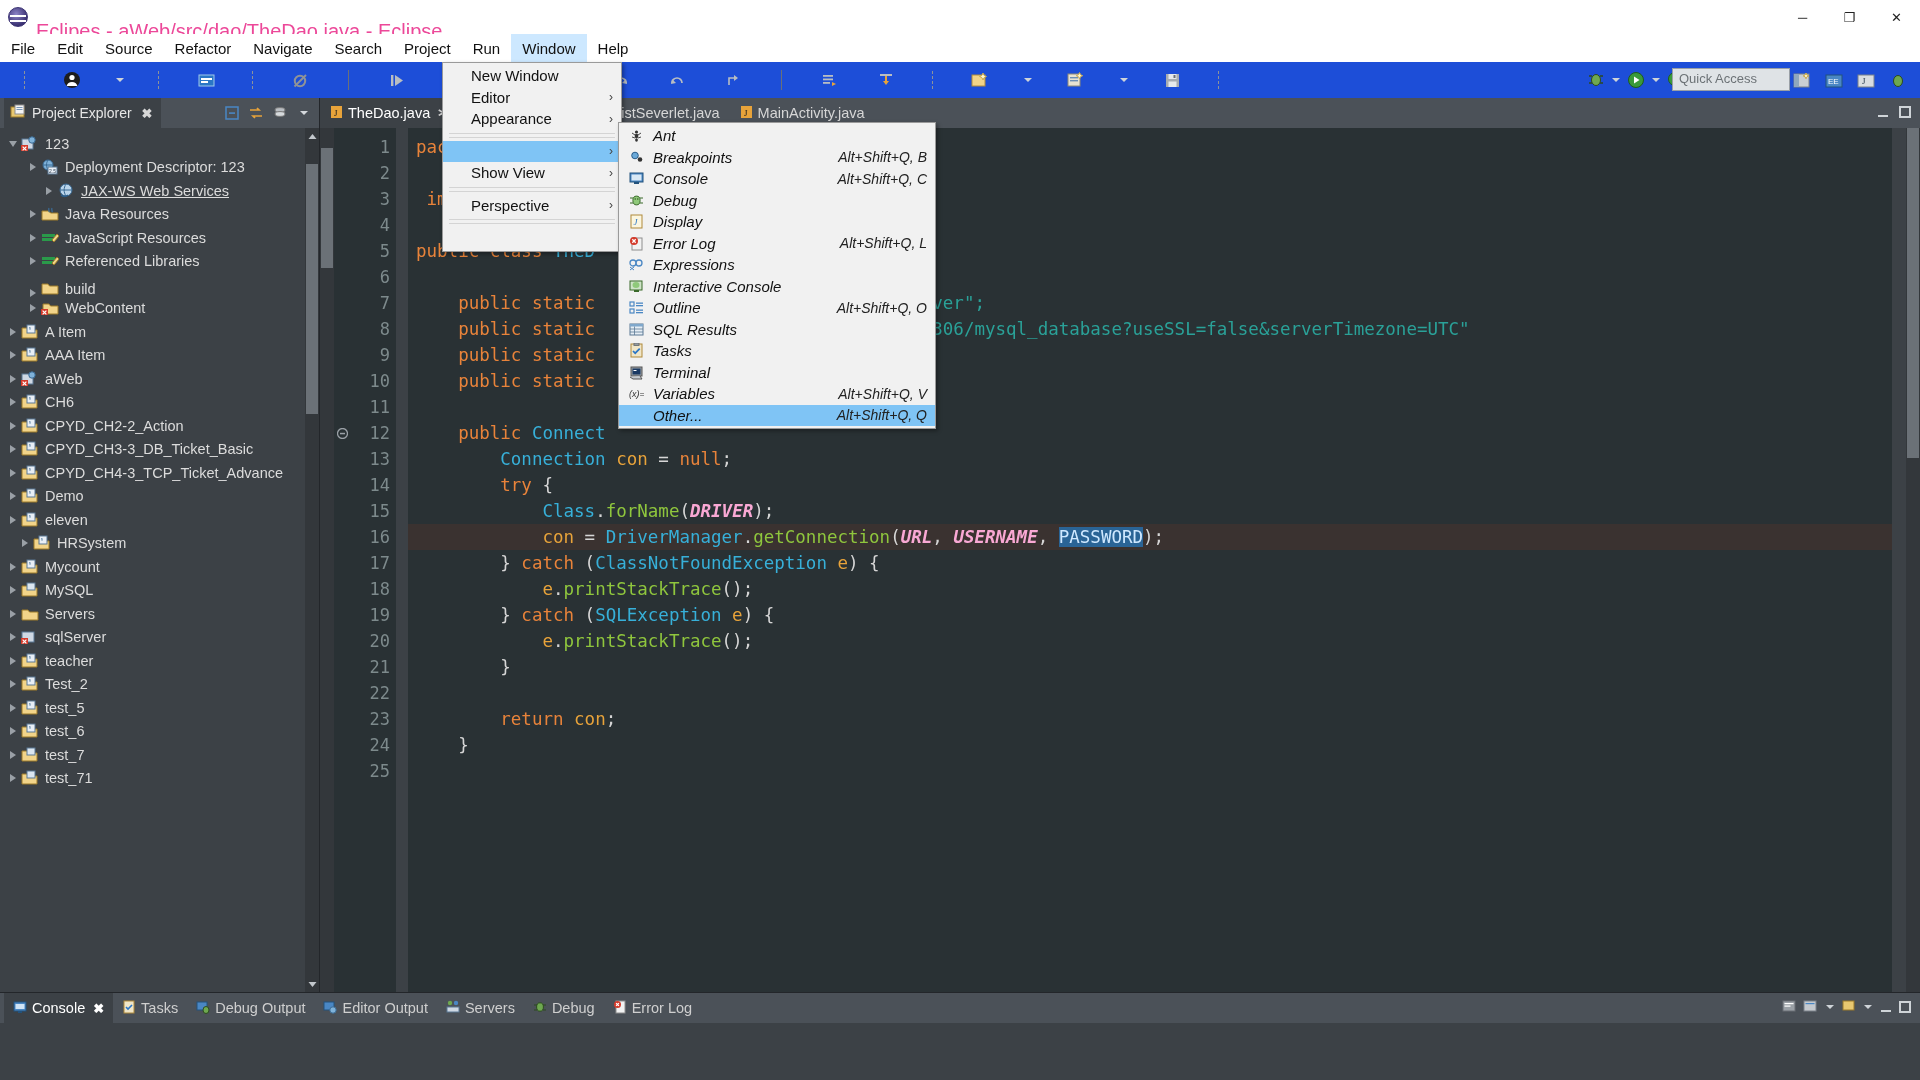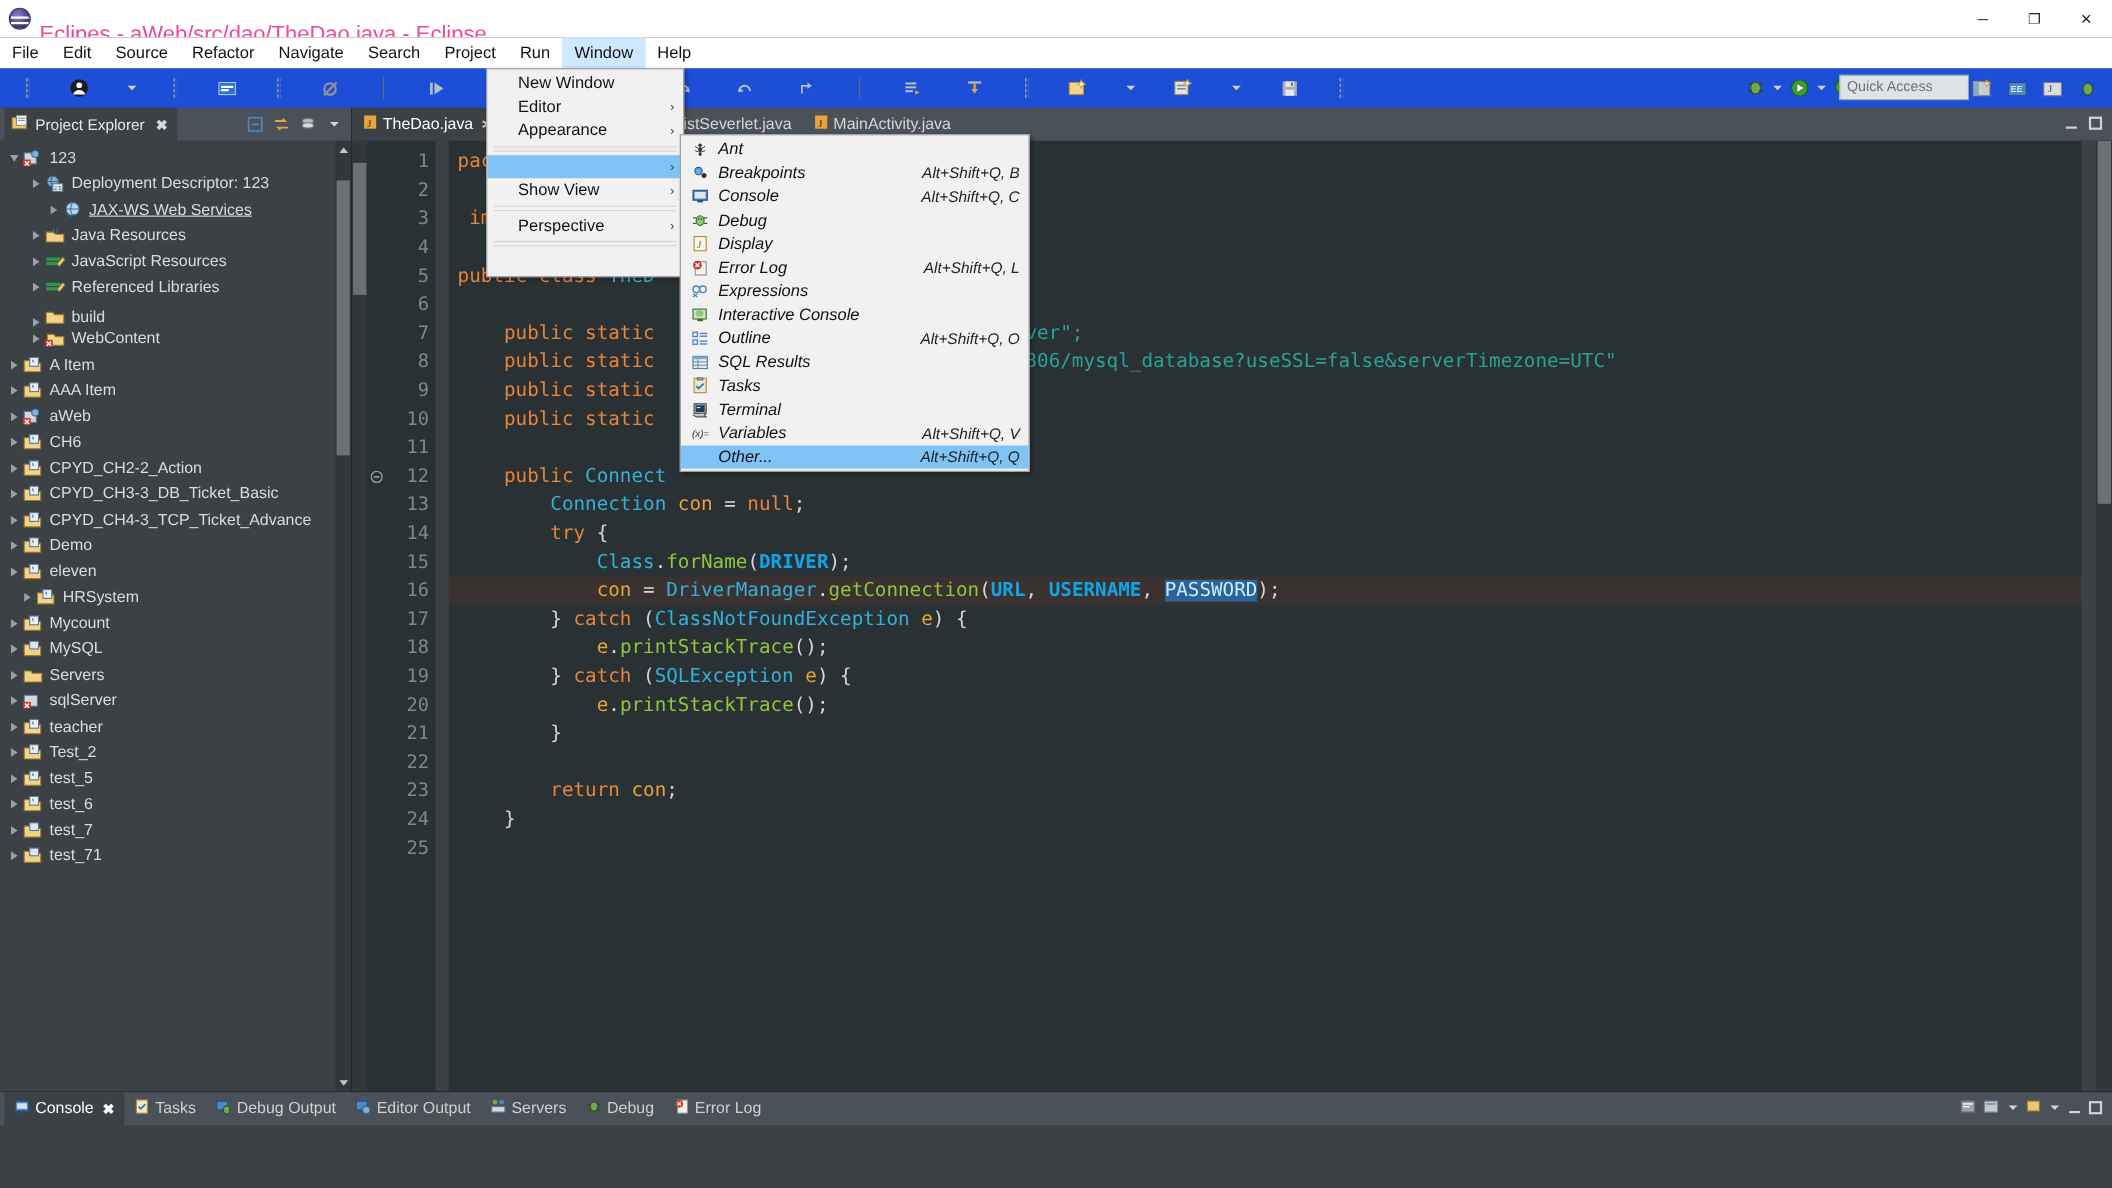--- a/index.html
+++ b/index.html
@@ -79,21 +79,21 @@
   .gutter div{height:26px;line-height:26px;}
   .annot-col{width:16px;background:#293134;padding-top:6px;}
   .annot-col div{height:26px;line-height:26px;text-align:center;}
   .code{flex:1;font-family:"DejaVu Sans Mono",monospace;font-size:17.5px;padding-top:6px;color:#dcdcdc;overflow:hidden;white-space:pre;}
   .code .ln{height:26px;line-height:26px;padding-left:8px;}
   .code .ln.hl{background:#3a3230;}
   .k{color:#e8833a;}      
   .t{color:#37b0d9;}      
   .s{color:#2aa198;}      
   .m{color:#8fc63d;}      
-  .f{color:#0ea5e9;font-weight:bold;} 
+  .f{color:#f9a8d4;font-style:italic;font-weight:bold;} 
   .v{color:#e8a33a;}      
   .sel{background:#2a6496;color:#cfe8ff;}
   .plain{color:#d6d6d6;}
   .code-vscroll{position:absolute;right:0;top:0;width:14px;height:100%;background:#33373b;}
   .code-vscroll .thumb{position:absolute;left:1px;width:12px;top:0;height:330px;background:#6b7177;}
   .overview-ruler{position:absolute;right:14px;top:0;width:14px;height:100%;background:#3c4146;}
 
   
   .menu{position:absolute;background:#f1f1f1;border:1px solid #9a9a9a;
         box-shadow:2px 2px 4px rgba(0,0,0,.35);z-index:100;padding:2px 0;}

